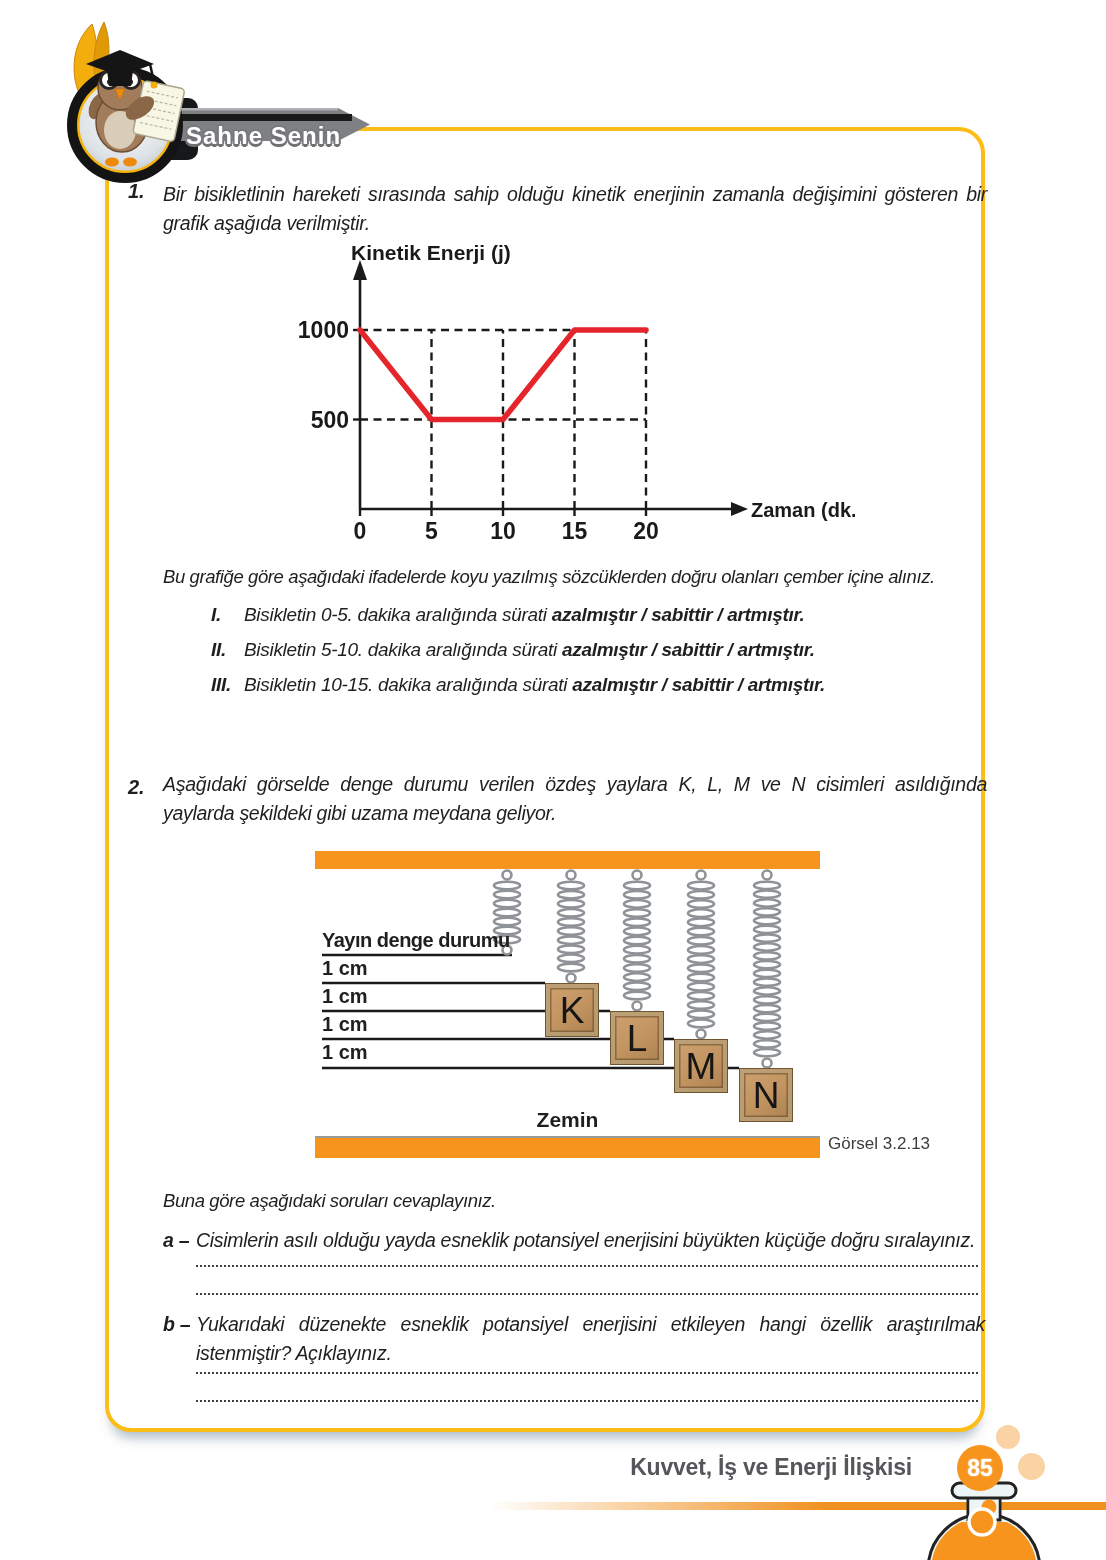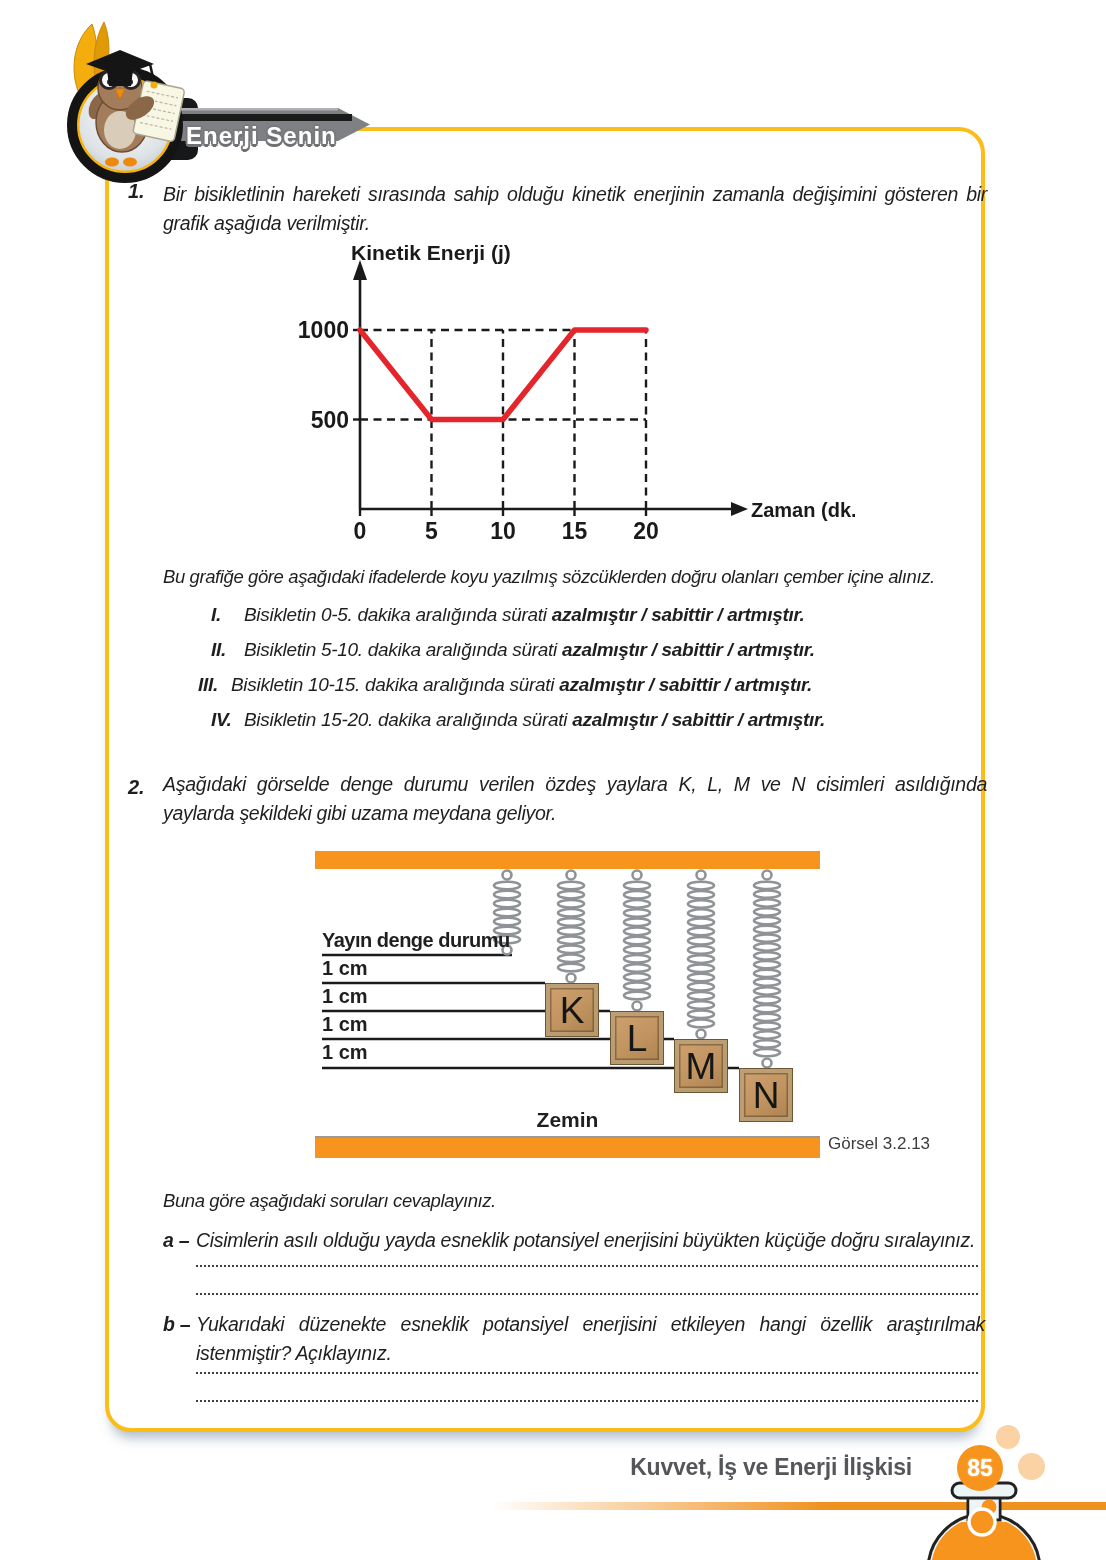--- a/index.html
+++ b/index.html
@@ -102,21 +102,21 @@
     <line x1="77" y1="70" x2="83" y2="70" stroke="#2b2424" stroke-width="3"></line>
     <circle cx="70" cy="72" r="3" fill="#2b2b2b"></circle>
       <circle cx="90" cy="72" r="3" fill="#2b2b2b"></circle>
     <polygon points="75,79 85,79 80,90" fill="#ED8A0D" stroke="#b96a08" stroke-width="0.5"></polygon>
 
     <polygon points="67,60 93,60 91,76 69,76" fill="#151515"></polygon>
     <polygon points="46,54 80,40 114,54 80,66" fill="#151515"></polygon>
     <polyline points="110,54 114,72" fill="none" stroke="#151515" stroke-width="2.5"></polyline>
     <circle cx="114" cy="75" r="3.5" fill="#F2AE0C"></circle>
   </svg>
-  <span class="banner-text">Enerji Senin</span>
+  <span class="banner-text">Sahne Senin</span>
 
   <div class="abs qnum" style="left:128px;top:180px;">1.</div>
   <div class="abs qtext" style="left:163px;top:180px;width:824px;">Bir bisikletlinin hareketi sırasında sahip olduğu kinetik enerjinin zamanla değişimini gösteren bir grafik aşağıda verilmiştir.</div>
 
   <svg id="chart-svg" class="abs" style="left:295px;top:238px;" width="560" height="312" viewBox="0 0 560 312">
       <line x1="65" y1="181.5" x2="351" y2="181.5" stroke="#1a1a1a" stroke-width="2.4" stroke-dasharray="8 5.5"></line>
       <line x1="65" y1="92" x2="351" y2="92" stroke="#1a1a1a" stroke-width="2.4" stroke-dasharray="8 5.5"></line>
       <line x1="136.5" y1="271" x2="136.5" y2="92" stroke="#1a1a1a" stroke-width="2.4" stroke-dasharray="8 5.5"></line>
       <line x1="208" y1="271" x2="208" y2="92" stroke="#1a1a1a" stroke-width="2.4" stroke-dasharray="8 5.5"></line>
       <line x1="279.5" y1="271" x2="279.5" y2="92" stroke="#1a1a1a" stroke-width="2.4" stroke-dasharray="8 5.5"></line>
@@ -145,25 +145,22 @@
     </svg>
 
   <div class="abs boldline" style="left:163px;top:566px;">Bu grafiğe göre aşağıdaki ifadelerde koyu yazılmış sözcüklerden doğru olanları çember içine alınız.</div>
 
   <div class="abs item" style="left:163px;top:604px;">
     <span class="rn">I.</span><span>Bisikletin 0-5. dakika aralığında sürati </span><span class="opt">azalmıştır / sabittir / artmıştır.</span>
   </div>
   <div class="abs item" style="left:163px;top:639px;">
     <span class="rn">II.</span><span>Bisikletin 5-10. dakika aralığında sürati </span><span class="opt">azalmıştır / sabittir / artmıştır.</span>
   </div>
-  <div class="abs item" style="left:150px;top:674px;">
+  <div class="abs item" style="left:163px;top:674px;">
     <span class="rn">III.</span><span>Bisikletin 10-15. dakika aralığında sürati </span><span class="opt">azalmıştır / sabittir / artmıştır.</span>
-  </div>
-  <div class="abs item" style="left:163px;top:709px;">
-    <span class="rn">IV.</span><span>Bisikletin 15-20. dakika aralığında sürati </span><span class="opt">azalmıştır / sabittir / artmıştır.</span>
   </div>
 
   <div class="abs qnum" style="left:128px;top:776px;">2.</div>
   <div class="abs qtext" style="left:163px;top:770px;width:824px;">Aşağıdaki görselde denge durumu verilen özdeş yaylara K, L, M ve N cisimleri asıldığında yaylarda şekildeki gibi uzama meydana geliyor.</div>
 
   <div class="fig">
     <svg id="fig-svg" width="505" height="315" viewBox="0 0 505 315">
         <rect x="0" y="6" width="505" height="18" fill="#F7941D"></rect>
         <line x1="7" y1="110" x2="197" y2="110" stroke="#1a1a1a" stroke-width="2.6"></line>
         <line x1="7" y1="138" x2="230" y2="138" stroke="#1a1a1a" stroke-width="2.6"></line>

